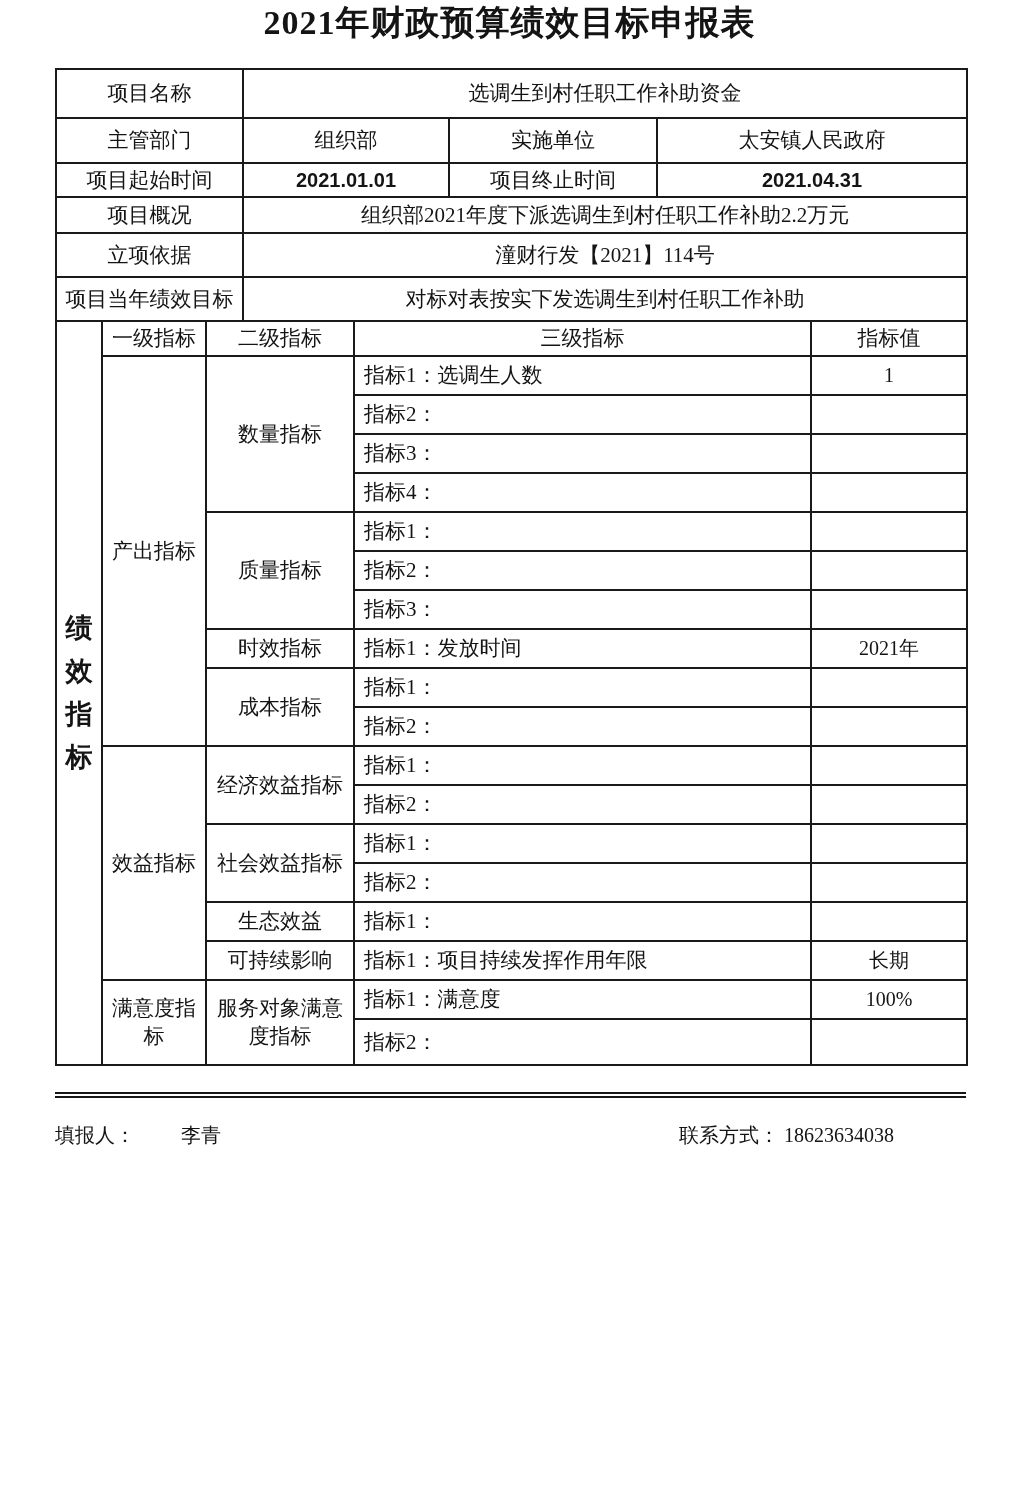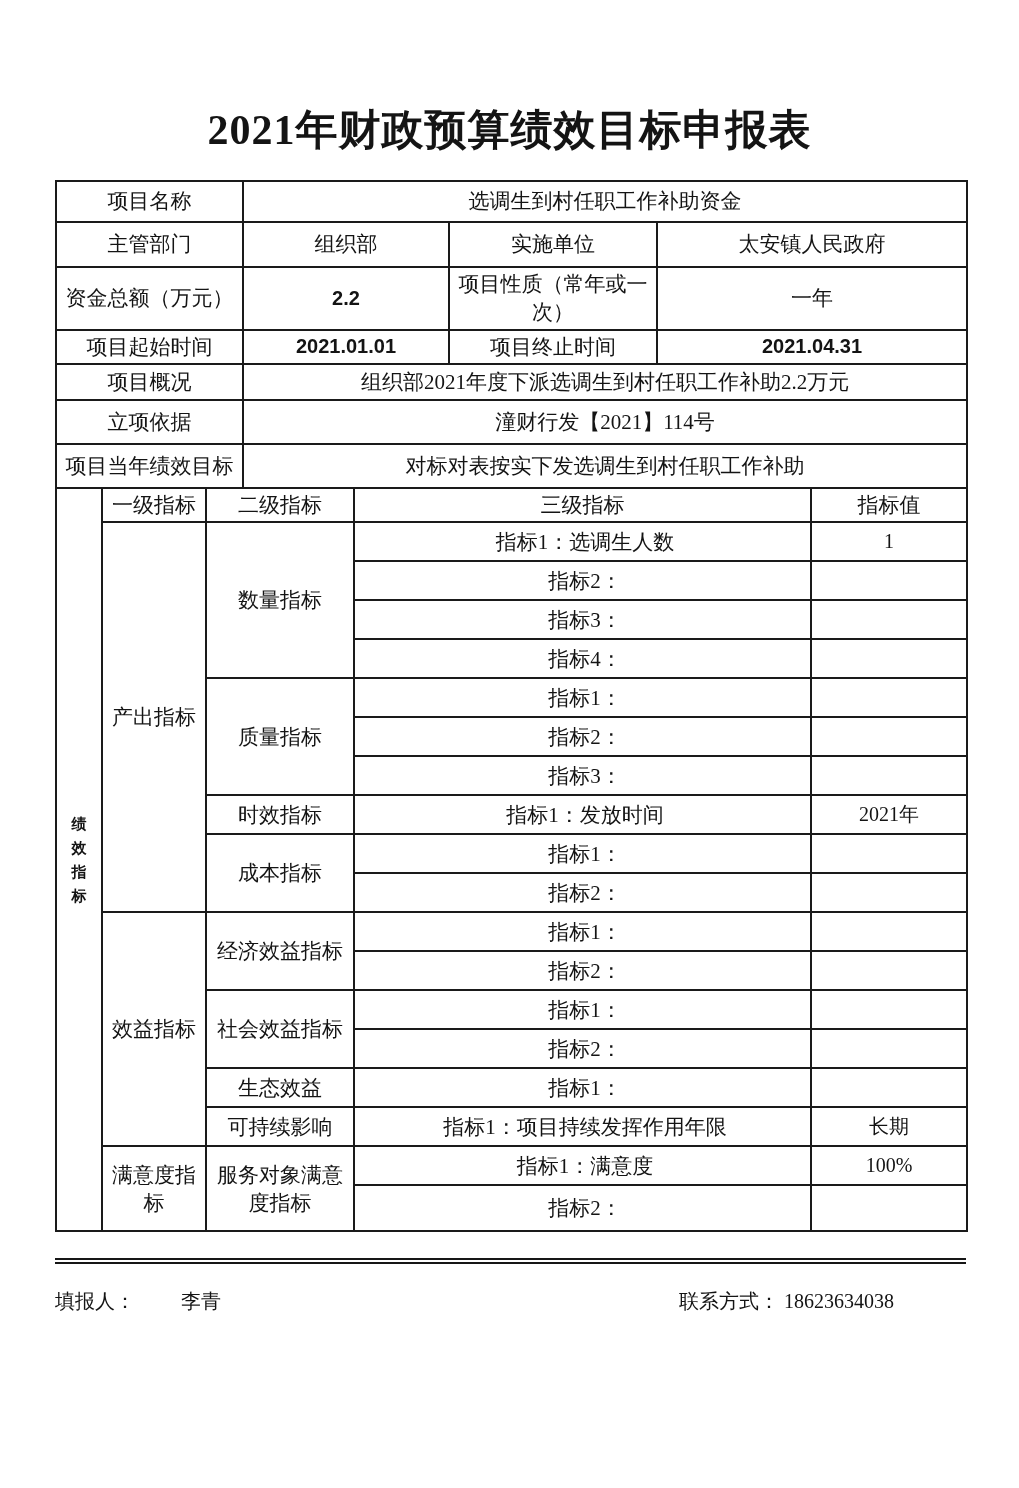--- a/index.html
+++ b/index.html
@@ -5,23 +5,22 @@
   html, body { margin:0; padding:0; }
   body {
     width:1019px; height:1488px;
     background:#ffffff;
     color:#141414;
     font-family:"Liberation Serif","DejaVu Serif",serif;
     position:relative;
   }
   .page-title {
     margin:0;
-    padding-top:102px;
     text-align:center;
-    font-size:42px;
+    font-size:34px;
     font-weight:bold;
     letter-spacing:1px;
   }
   .tables {
     margin:22px 0 0 55px;
     width:911px;
   }
   table {
     border-collapse:collapse;
     table-layout:fixed;
@@ -32,47 +31,47 @@
     text-align:center;
     vertical-align:middle;
     font-size:21px;
     padding:2px 4px;
     overflow:hidden;
     line-height:1.35;
   }
   .t-ind { margin-top:-2px; }
 
   
-  .r-name   { height:41px; }
+  .r-name   { height:49px; }
   .r-dept   { height:45px; }
   .r-amount { height:61px; }
   .r-dates  { height:27px; }
   .r-ovw    { height:36px; }
   .r-basis  { height:44px; }
   .r-goal   { height:44px; }
 
   
   .r-ihead { height:34px; }
   .r-ind   { height:39px; }
   .r-last  { height:46px; }
 
   .num {
     font-family:"Liberation Sans","DejaVu Sans",sans-serif;
     font-weight:bold;
     font-size:20px;
   }
   .val { font-size:20px; }
   .ind-name {
-    text-align:center;
+    text-align:left;
     padding-left:9px;
   }
   .vert-label {
     font-weight:bold;
-    font-size:15px;
-    padding:0 14px;
+    font-size:27px;
+    padding:0 8px;
     word-break:break-all;
     line-height:1.6;
   }
   .sep-line {
     margin:26px 0 0 55px;
     width:911px;
     height:6px;
     box-sizing:border-box;
     border-top:2px solid #161616;
     border-bottom:2px solid #161616;
@@ -105,26 +104,20 @@
     <tbody>
         <tr class="r-name">
       <td>项目名称</td>
       <td colspan="3">选调生到村任职工作补助资金</td>
     </tr>
     <tr class="r-dept">
       <td>主管部门</td>
       <td>组织部</td>
       <td>实施单位</td>
       <td>太安镇人民政府</td>
-    </tr>
-    <tr class="r-amount">
-      <td>资金总额（万元）</td>
-      <td class="num">2.2</td>
-      <td>项目性质（常年或一次）</td>
-      <td>一年</td>
     </tr>
     <tr class="r-dates">
       <td>项目起始时间</td>
       <td class="num">2021.01.01</td>
       <td>项目终止时间</td>
       <td class="num">2021.04.31</td>
     </tr>
     <tr class="r-ovw">
       <td>项目概况</td>
       <td colspan="3">组织部2021年度下派选调生到村任职工作补助2.2万元</td>

